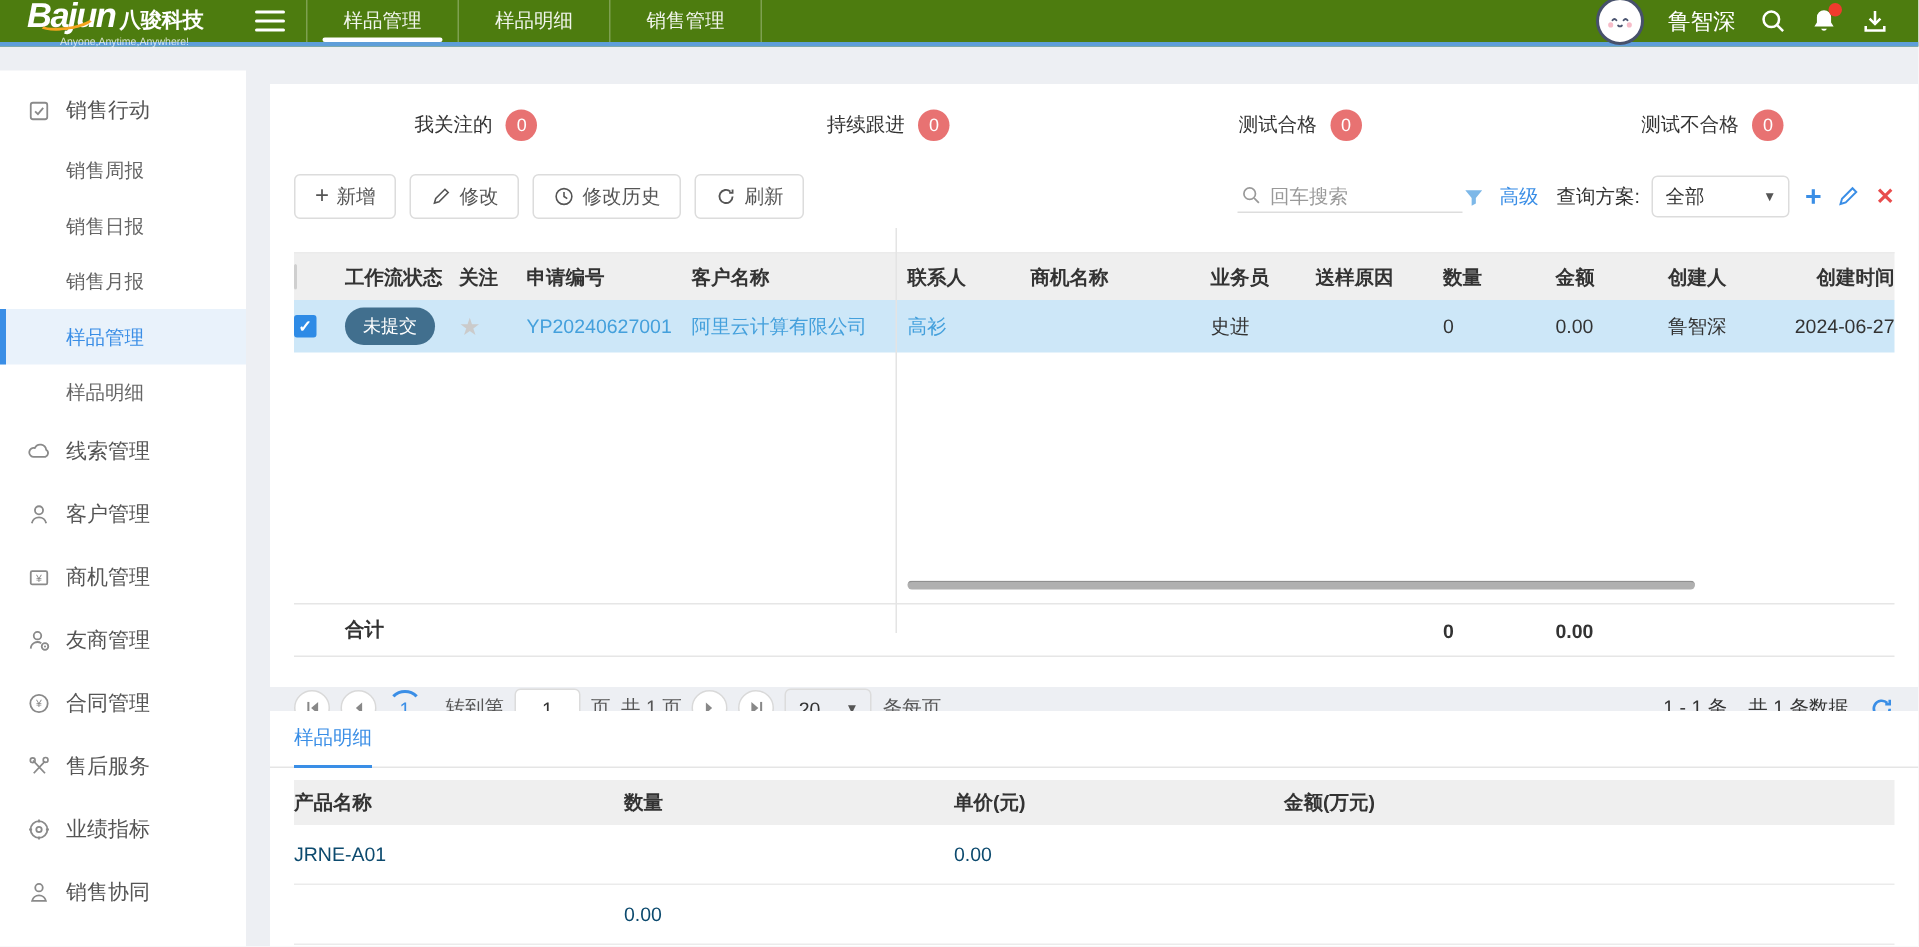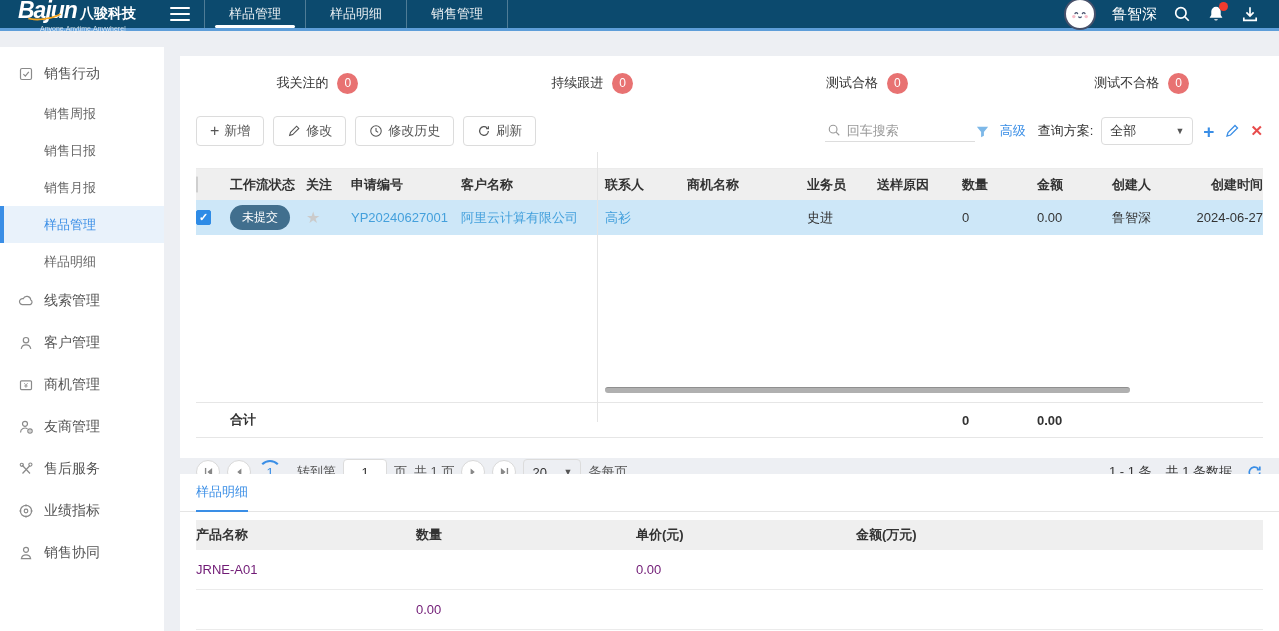--- a/index.html
+++ b/index.html
@@ -6,21 +6,21 @@
   html,body { width:1279px; height:631px; }
   body {
     position:relative; overflow:hidden;
     background:#edeff3;
     font-family:"Liberation Sans", sans-serif;
     font-size:13px; color:#333;
   }
   svg { display:block; }
 
   
-  .topbar{position:absolute;top:0;left:0;right:0;height:31px;background:#0c4a6e;border-bottom:3px solid #5e9ed9;display:flex;align-items:center;color:#fff;}
+  .topbar{position:absolute;top:0;left:0;right:0;height:31px;background:#4d7c0f;border-bottom:3px solid #5e9ed9;display:flex;align-items:center;color:#fff;}
   .logo{position:relative;width:168px;padding-left:18px;display:flex;flex-direction:column;justify-content:center;height:100%;}
   .logo-row{display:flex;align-items:baseline;gap:3px;}
   .logo-en{font-size:23px;font-weight:bold;font-style:italic;letter-spacing:-1px;}
   .logo-cn{font-size:14px;font-weight:bold;}
   .logo-swoosh{position:absolute;top:6px;left:24px;width:40px;height:14px;border:2px solid transparent;border-bottom-color:#f5a51f;border-radius:50%;transform:rotate(-8deg);}
   .logo-tag{font-size:7px;opacity:.75;margin-top:1px;padding-left:22px;}
   .burger{width:20px;margin:0 14px 0 2px;cursor:pointer;}
   .burger i{display:block;height:2px;background:#fff;margin:4px 0;border-radius:1px;}
   .tabs{display:flex;height:100%;align-items:stretch;}
   .tab{display:flex;align-items:center;padding:0 24px;font-size:13px;color:rgba(255,255,255,.92);border-right:1px solid rgba(255,255,255,.28);position:relative;cursor:pointer;}
@@ -98,21 +98,21 @@
   .pcur{width:24px;height:24px;border-radius:50%;border:2px solid transparent;border-top-color:#3a8ee6;color:#3a8ee6;display:flex;align-items:center;justify-content:center;cursor:default;}
   .pinput{width:44px;height:26px;border:1px solid #dcdcdc;border-radius:4px;text-align:center;font-size:13px;font-family:inherit;color:#333;outline:none;}
   .psize{width:58px;height:26px;border:1px solid #dcdcdc;border-radius:4px;display:flex;align-items:center;justify-content:space-between;padding:0 8px;cursor:pointer;color:#333;}
   .pright{margin-left:auto;display:flex;align-items:center;gap:14px;color:#333;}
 
   
   .tabbar{height:38px;border-bottom:1px solid #e5e5e5;display:flex;align-items:flex-end;padding:0 16px;}
   .dtab{color:#3a8ee6;font-size:13px;padding-bottom:9px;border-bottom:2px solid #3a8ee6;margin-bottom:-1px;cursor:pointer;}
   .dwrap{padding:0 16px;}
   .dhead{height:30px;background:#efefef;display:flex;align-items:center;font-weight:bold;font-size:13px;color:#333;margin-top:8px;}
-  .ddrow{height:40px;display:flex;align-items:center;border-bottom:1px solid #ebebeb;font-size:13px;color:#701a75;}
+  .ddrow{height:40px;display:flex;align-items:center;border-bottom:1px solid #ebebeb;font-size:13px;color:#0c4a6e;}
   .d-name{width:220px;}
   .d-qty{width:220px;}
   .d-price{width:220px;}
   .d-amt{width:220px;}
   .d-note{flex:1;}
 </style>
 </head>
 <body>
 
 <header class="topbar">
@@ -233,20 +233,29 @@
           <path d="M2.5 13.4a4.5 4.5 0 0 1 7-3.6" fill="none" stroke="#8a8a8a" stroke-width="1.2"></path>
           <circle cx="12" cy="12" r="2.2" fill="none" stroke="#8a8a8a" stroke-width="1.2"></circle>
           <circle cx="12" cy="12" r="0.7" fill="#8a8a8a"></circle>
         </svg>
       </span>
     <span>友商管理</span>
   </div>
   <div class="side-item group">
     <span class="sicon">
         <svg viewBox="0 0 16 16">
+          <circle cx="8" cy="8" r="5.8" fill="none" stroke="#8a8a8a" stroke-width="1.2"></circle>
+          <text x="8" y="10.6" font-size="7" text-anchor="middle" fill="#8a8a8a">¥</text>
+        </svg>
+      </span>
+    <span>合同管理</span>
+  </div>
+  <div class="side-item group">
+    <span class="sicon">
+        <svg viewBox="0 0 16 16">
           <path d="M4.5 12.5l7.5-8M4 4l8 8.5" fill="none" stroke="#8a8a8a" stroke-width="1.2"></path>
           <circle cx="3.8" cy="3.8" r="1.6" fill="none" stroke="#8a8a8a" stroke-width="1.1"></circle>
           <circle cx="12.4" cy="3.6" r="1.6" fill="none" stroke="#8a8a8a" stroke-width="1.1"></circle>
         </svg>
       </span>
     <span>售后服务</span>
   </div>
   <div class="side-item group">
     <span class="sicon">
         <svg viewBox="0 0 16 16">

